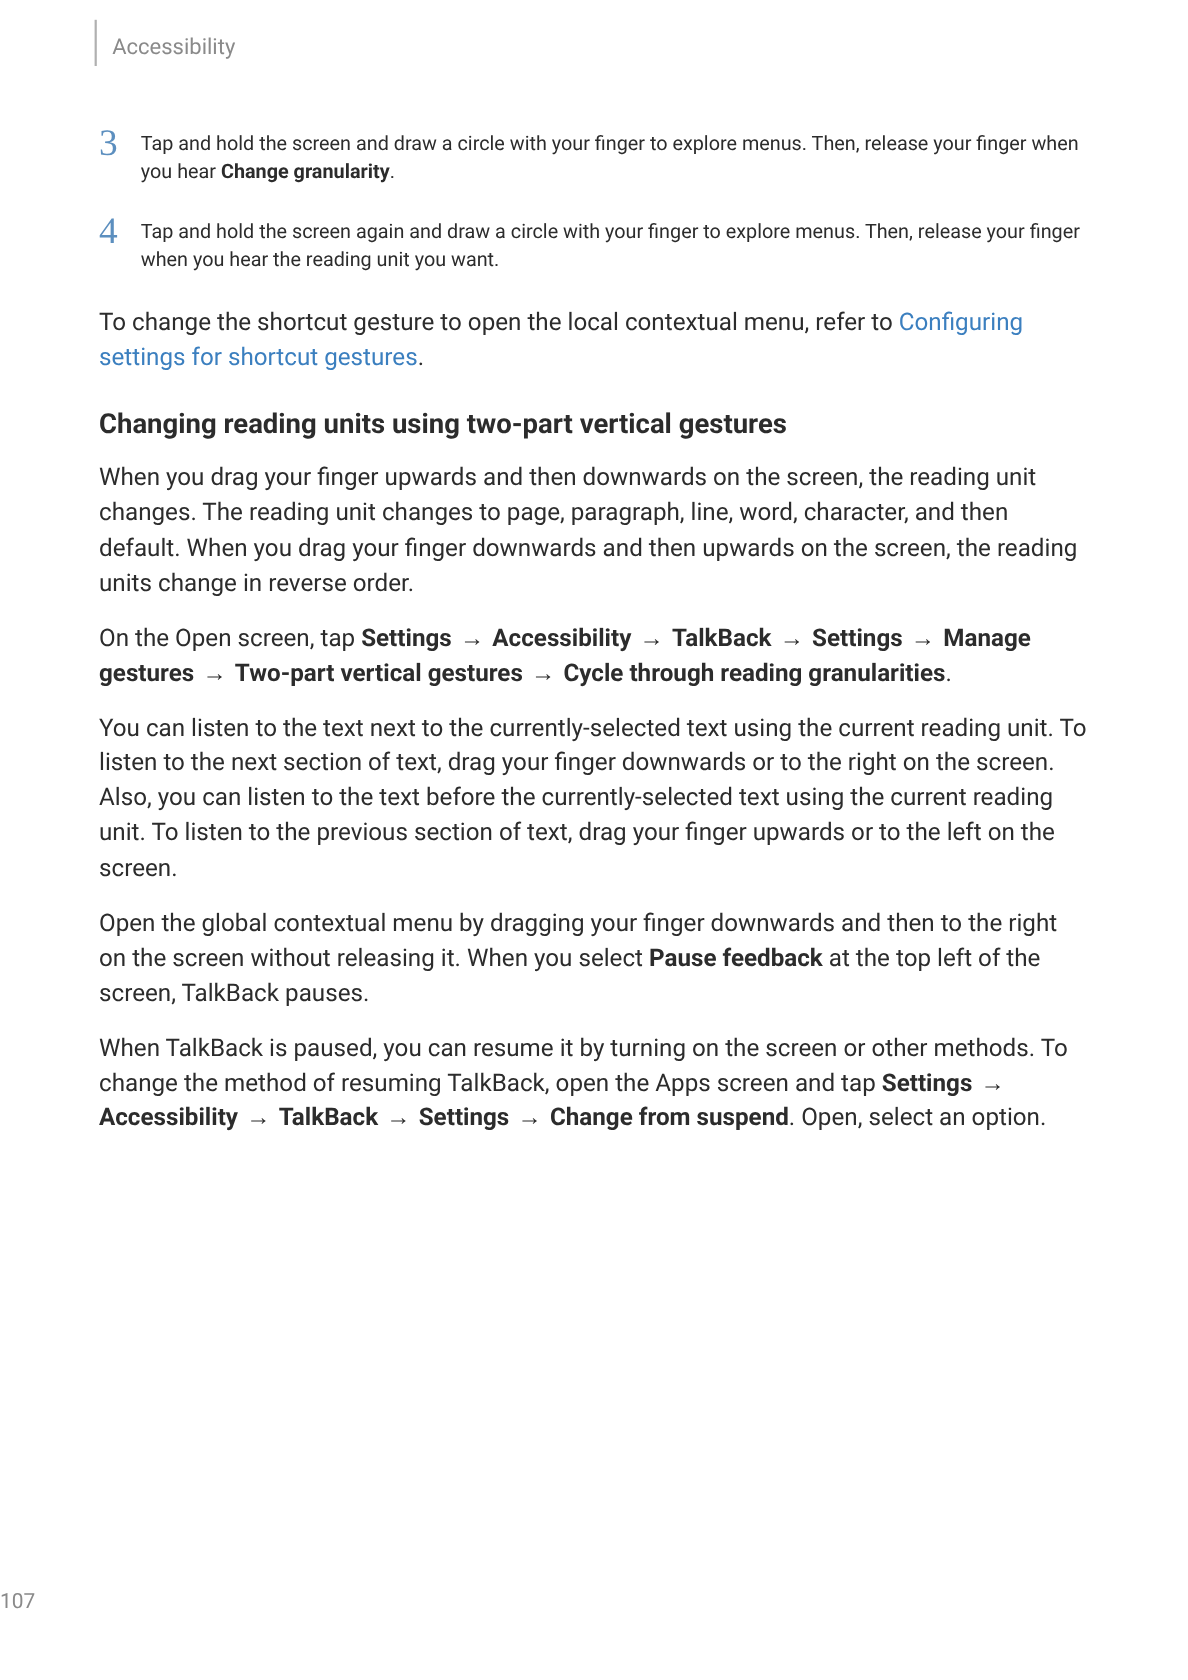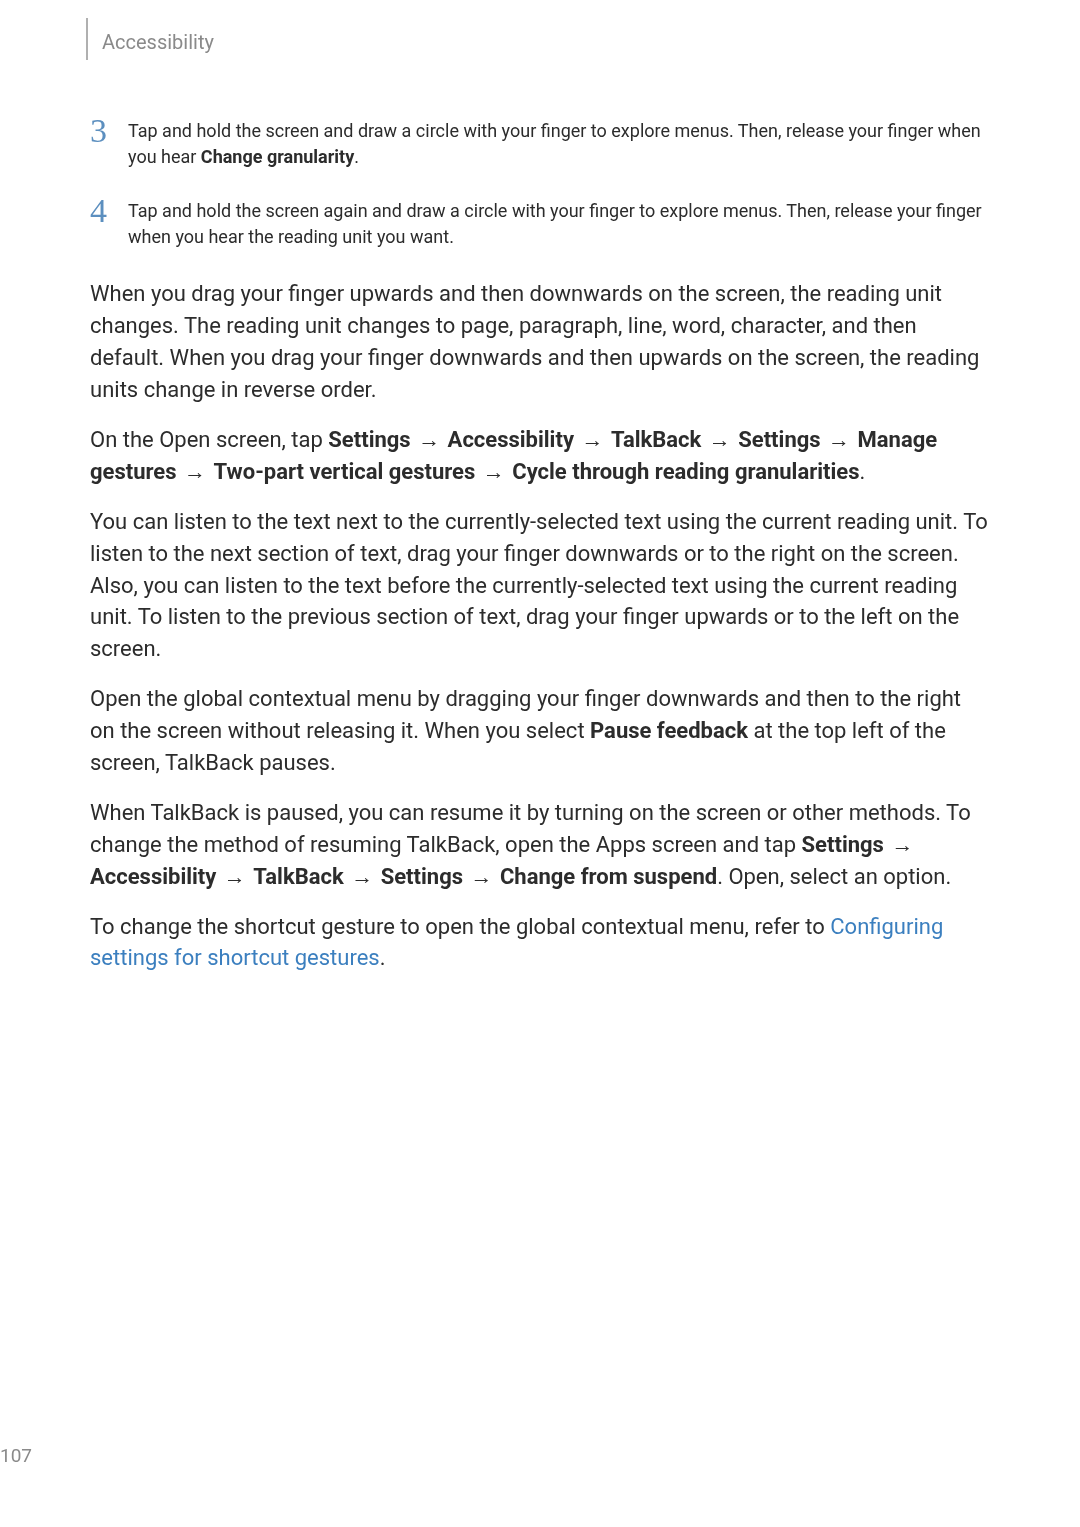--- a/index.html
+++ b/index.html
@@ -108,21 +108,25 @@
     <div class="step-body">
       <span>Tap and hold the screen and draw a circle with your finger to explore menus. Then, release your finger when you hear </span><span class="bold">Change granularity</span><span>.</span>
     </div>
   </div>
 
   <div class="step">
     <div class="step-num">4</div>
     <div class="step-body">Tap and hold the screen again and draw a circle with your finger to explore menus. Then, release your finger when you hear the reading unit you want.</div>
   </div>
 
+  <p class="body-p">
+    <span>To change the shortcut gesture to open the local contextual menu, refer to </span><span class="link">Configuring settings for shortcut gestures</span><span>.</span>
+  </p>
 
+  <div class="h3">Changing reading units using two-part vertical gestures</div>
 
   <p class="body-p">When you drag your finger upwards and then downwards on the screen, the reading unit changes. The reading unit changes to page, paragraph, line, word, character, and then default. When you drag your finger downwards and then upwards on the screen, the reading units change in reverse order.</p>
 
   <p class="body-p">
     <span>On the Open screen, tap </span><span class="bold">Settings</span>
     <span class="arr">→</span>
     <span class="bold">Accessibility</span>
     <span class="arr">→</span>
     <span class="bold">TalkBack</span>
     <span class="arr">→</span>
@@ -147,19 +151,16 @@
     <span class="arr">→</span>
     <span class="bold">Accessibility</span>
     <span class="arr">→</span>
     <span class="bold">TalkBack</span>
     <span class="arr">→</span>
     <span class="bold">Settings</span>
     <span class="arr">→</span>
     <span class="bold">Change from suspend</span><span>. Open, select an option.</span>
   </p>
 
-  <p class="body-p">
-    <span>To change the shortcut gesture to open the global contextual menu, refer to </span><span class="link">Configuring settings for shortcut gestures</span><span>.</span>
-  </p>
 
 </div>
 
 <div class="page-num">107</div>
 
 </body></html>

